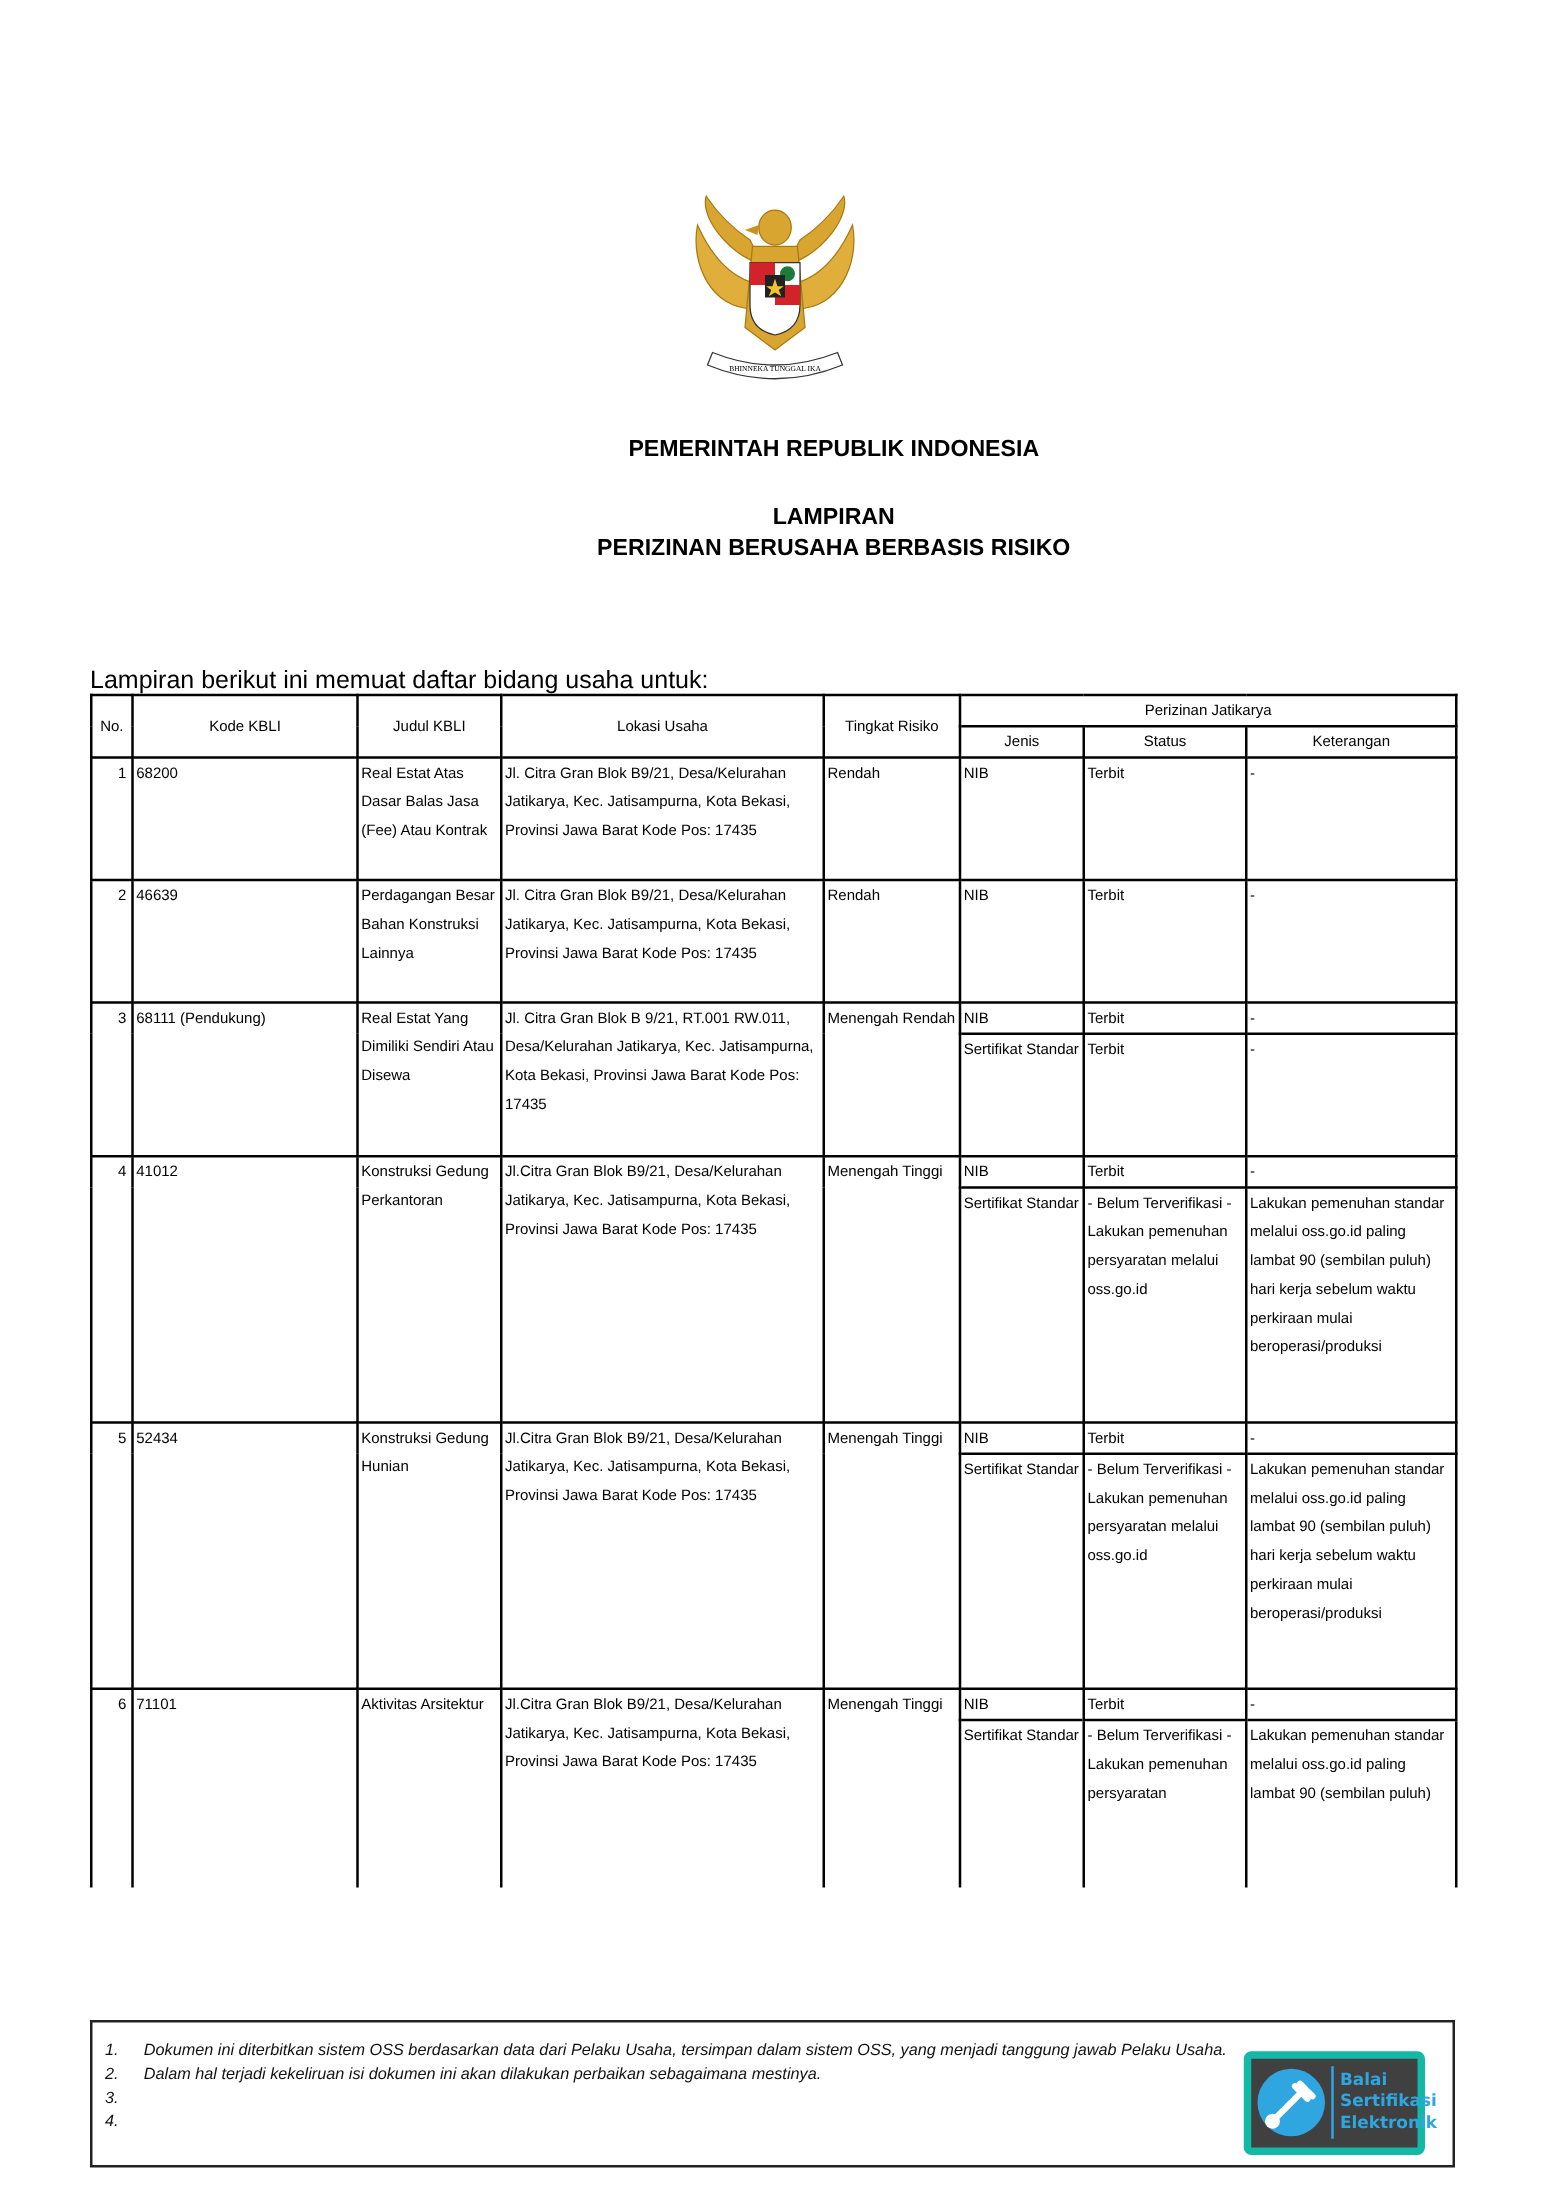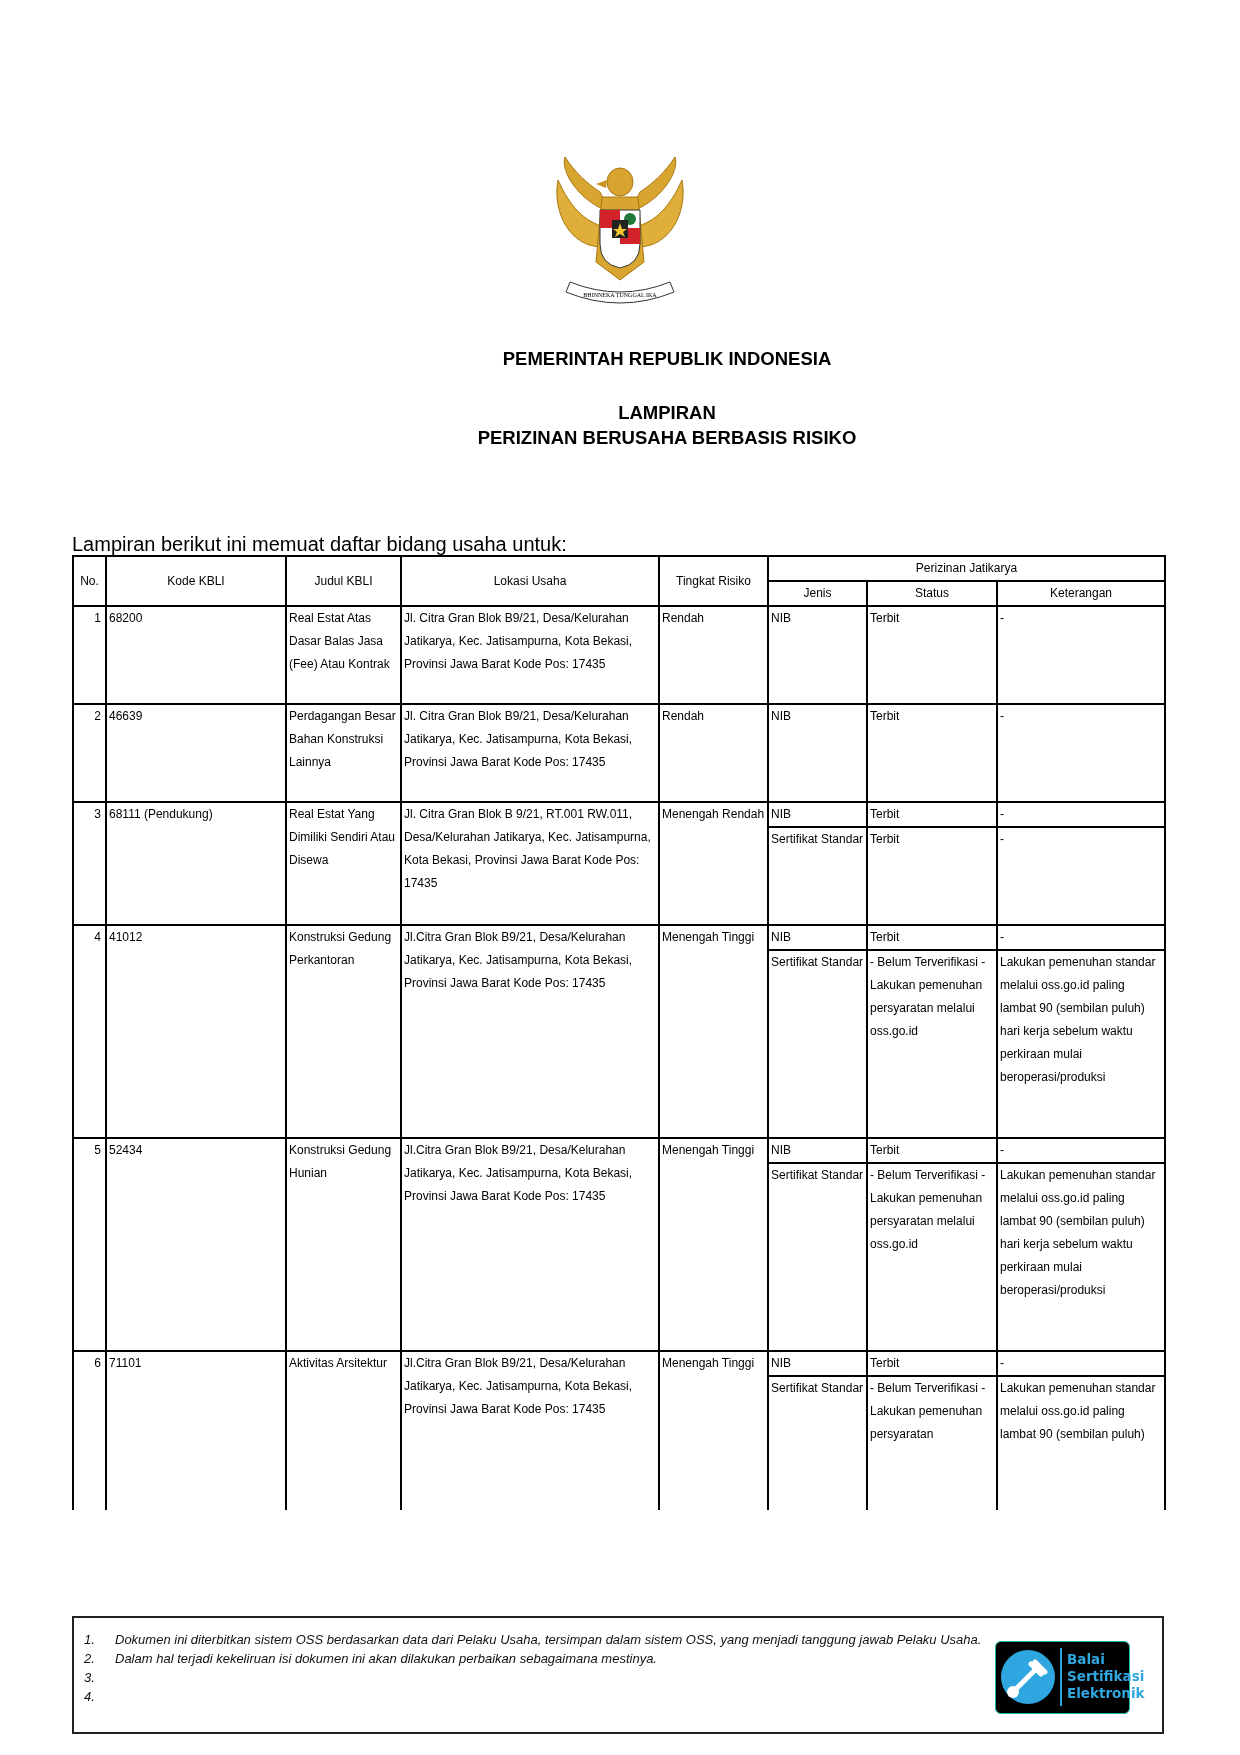--- a/index.html
+++ b/index.html
@@ -17,21 +17,21 @@
                padding: 0 2px; font-weight: normal; }
   table.main th { text-align: center; vertical-align: middle; line-height: 23px; padding: 0; }
   .c-no { text-align: right; padding-right: 4px !important; }
   .footer { position: absolute; left: 72px; top: 1616px; width: 1092px; height: 118px;
             border: 2px solid #222; box-sizing: border-box; }
   .footer ol { margin: 0; padding: 0; position: absolute; left: 10px; top: 12px; width: 900px;
                list-style: none; font-style: italic; font-size: 13px; line-height: 19px; color: #111; }
   .footer li { display: flex; }
   .footer .num { width: 31px; flex: none; }
   .bsre { position: absolute; left: 995px; top: 1641px; width: 133px; height: 71px;
-          border: 1px solid #14b8a6; border-radius: 6px; background: #000000; }
+          border: 6px solid #14b8a6; border-radius: 6px; background: #404040; }
   .bsre .circle { position: absolute; left: 5px; top: 8px; width: 54px; height: 54px;
                   border-radius: 50%; background: #2fa6df; }
   .bsre .bar { position: absolute; left: 64px; top: 6px; width: 2px; height: 58px; background: #2fa6df; }
   .bsre .txt { position: absolute; left: 71px; top: 9px; font-weight: bold; font-size: 13.5px;
                line-height: 17px; color: #2fa6df; font-family: "DejaVu Sans", sans-serif; }
 </style>
 </head>
 <body>
 
 <div class="emblem">

